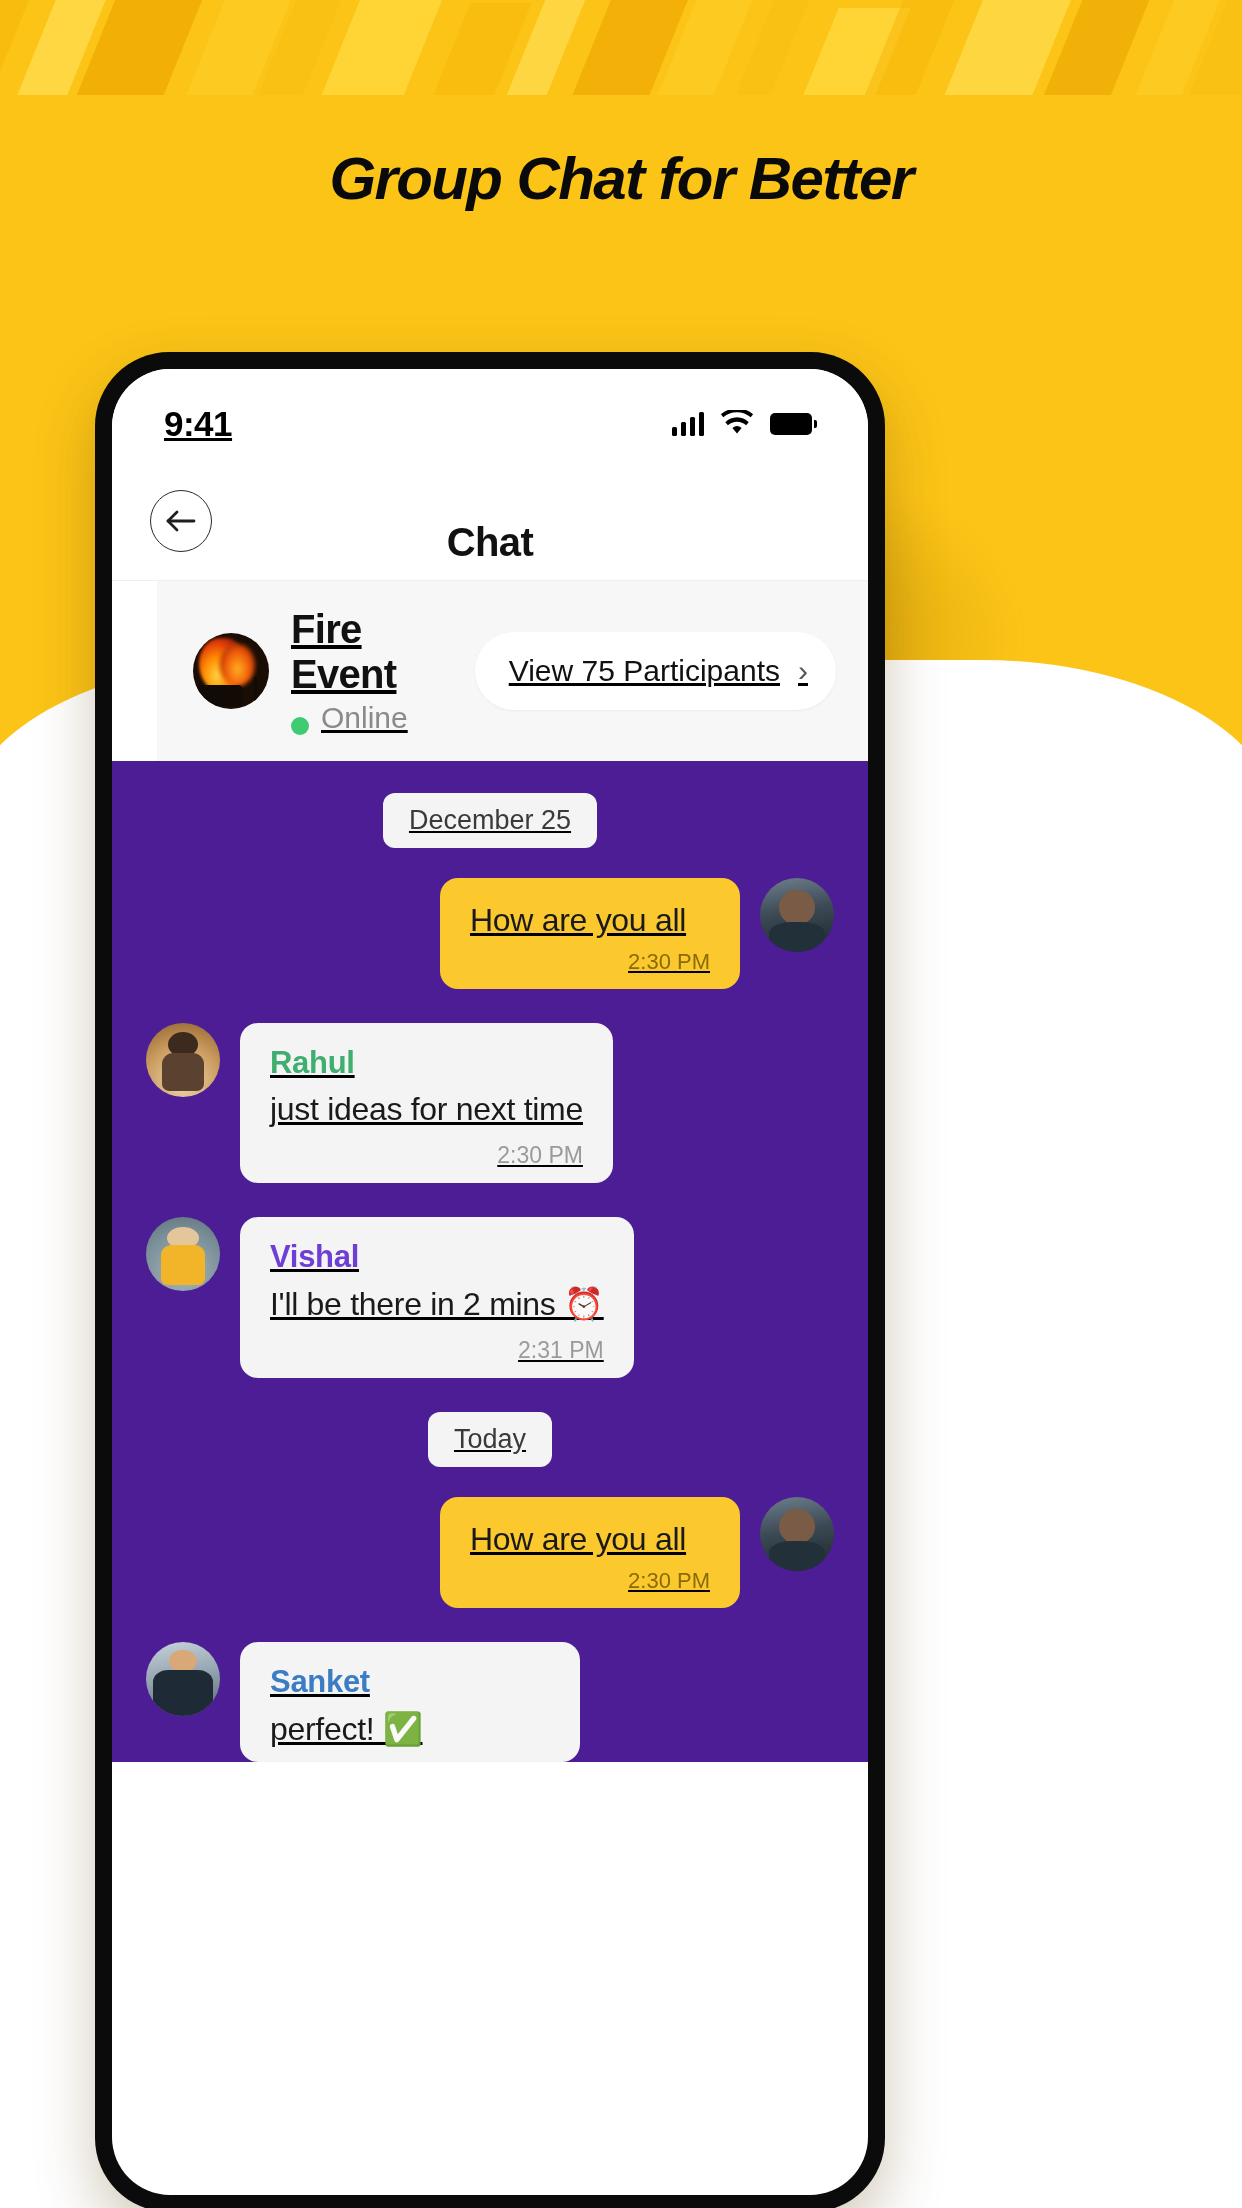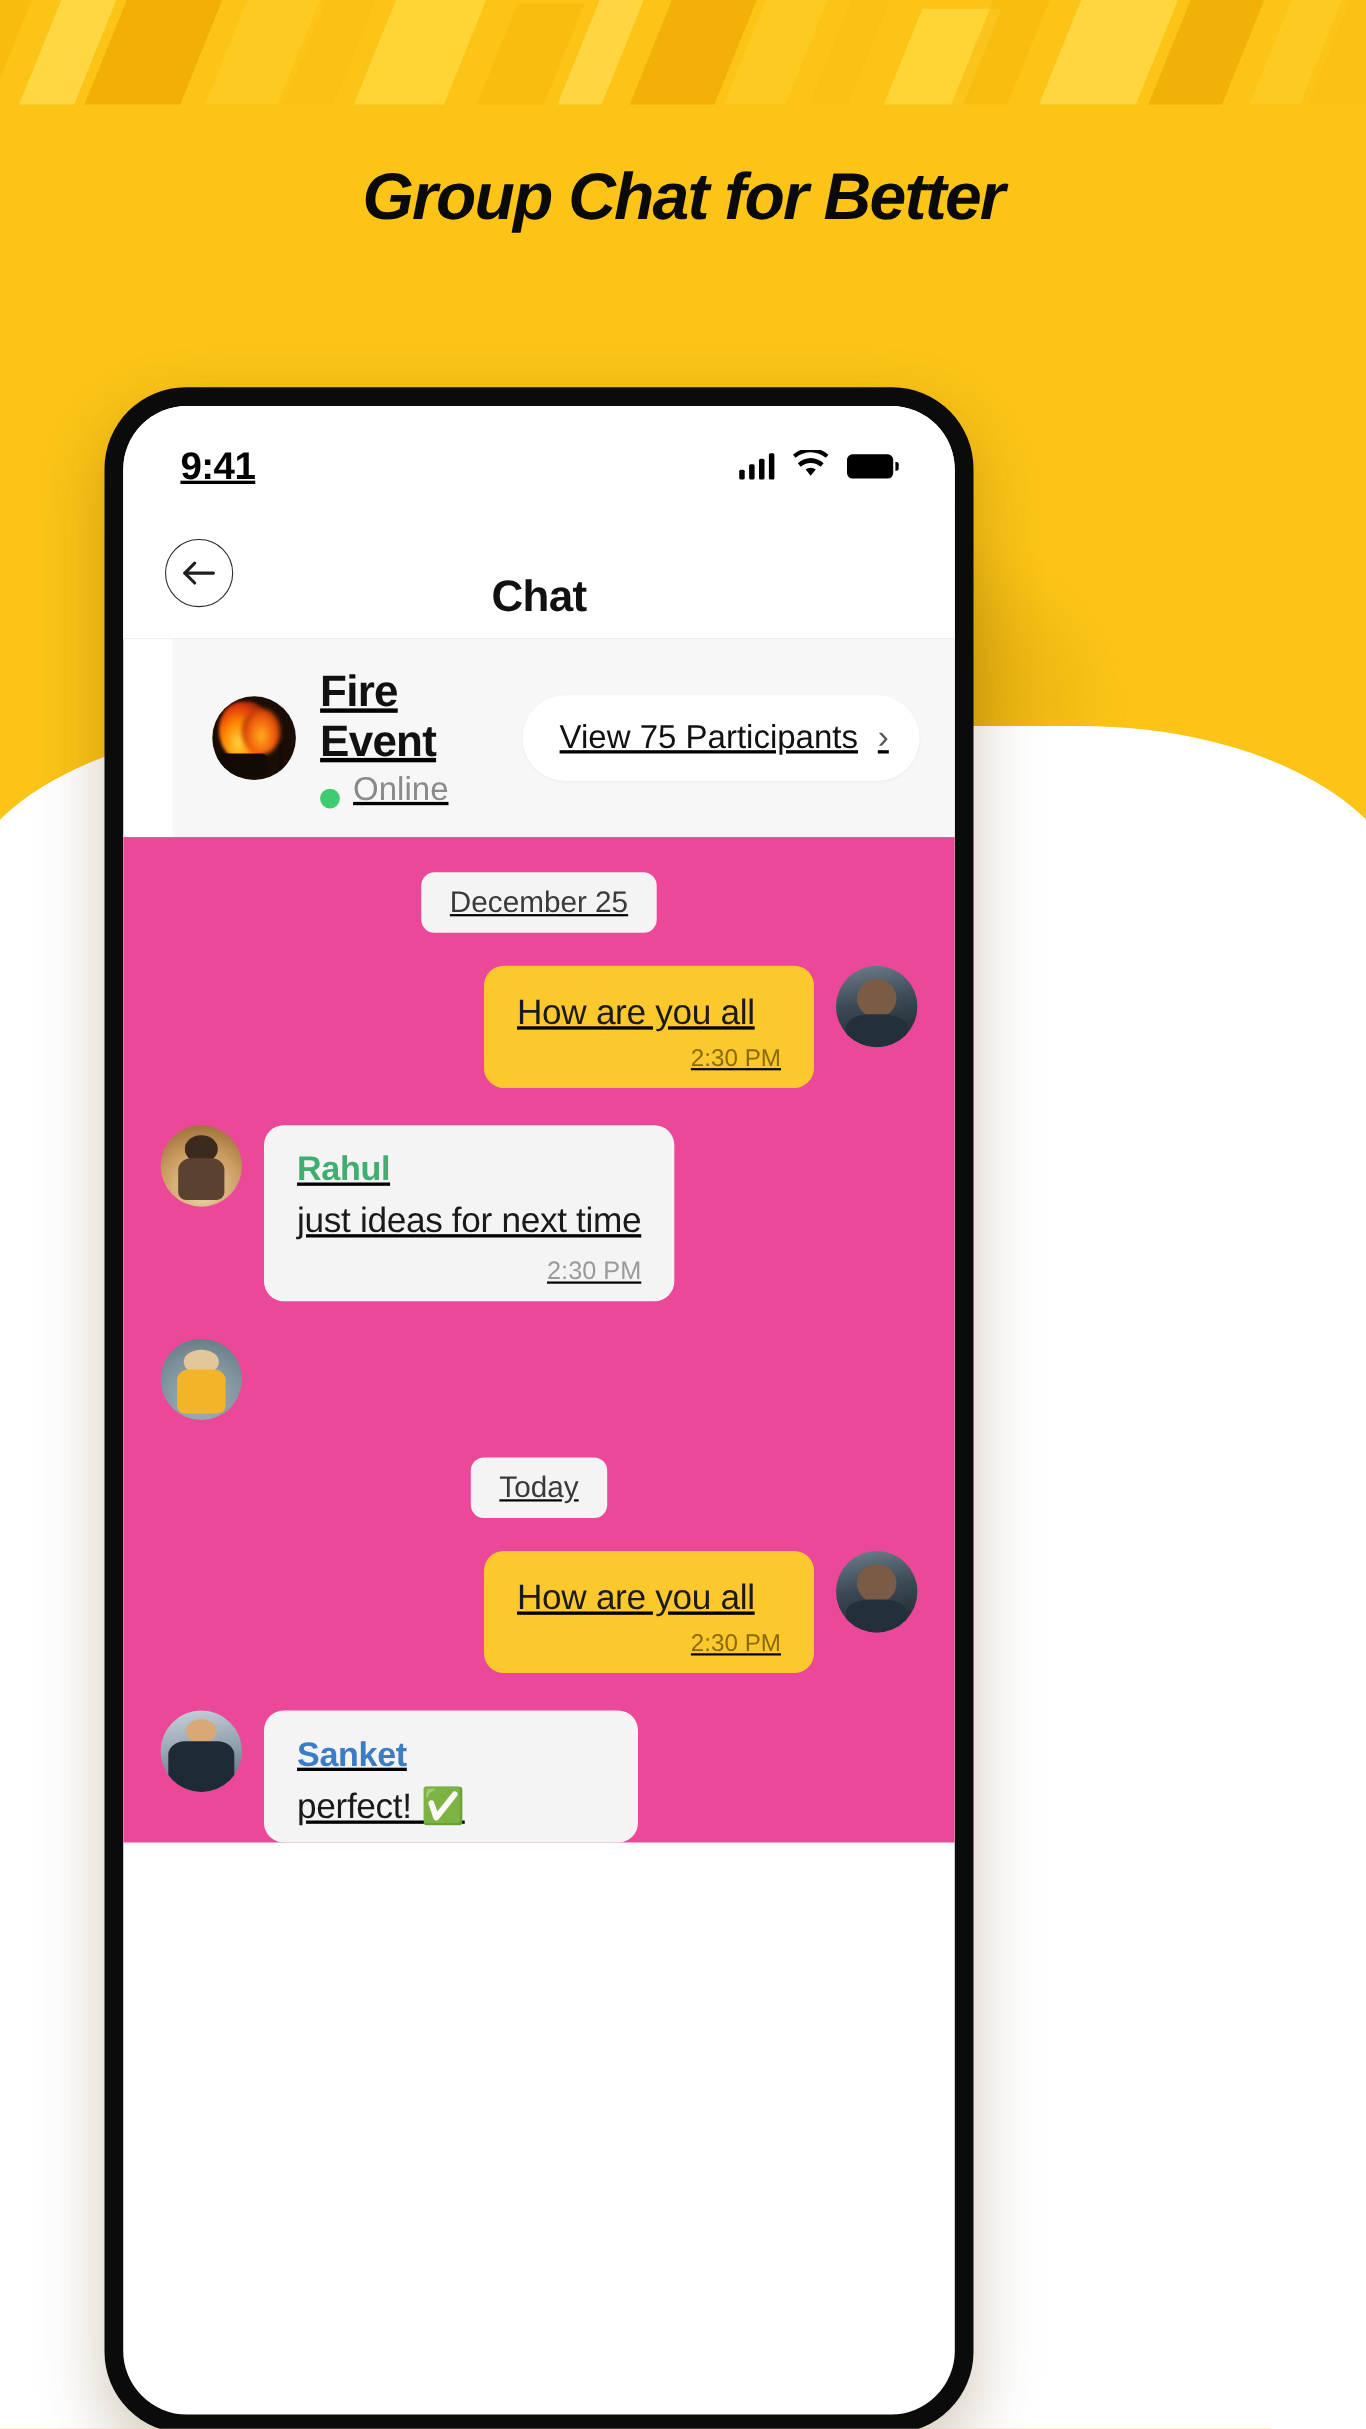--- a/index.html
+++ b/index.html
@@ -150,21 +150,21 @@
   #participants-btn {
     background:#fff; border-radius:42px;
     padding:22px 28px 22px 34px;
     display:flex; align-items:center; gap:18px;
     font-size:30px; color:#111; cursor:pointer; flex:none;
     box-shadow:0 1px 3px rgba(0,0,0,0.05);
   }
   #participants-btn .chev { font-size:30px; color:#555; line-height:1; }
 
   
-  #messages { padding:26px 34px 0 34px; background:#ec4899; }
+  #messages { padding:26px 34px 0 34px; background:#4c1d95; }
   .date-wrap { display:flex; justify-content:center; margin:6px 0 30px; }
   .date-pill {
     background:#F4F4F4; color:#3A3A3A;
     font-size:27px; padding:12px 26px; border-radius:12px;
   }
 
   .row { display:flex; align-items:flex-start; gap:20px; margin-bottom:34px; }
   .row.out { justify-content:flex-end; }
 
   .av { width:74px; height:74px; border-radius:50%; flex:none; overflow:hidden; position:relative; }
@@ -337,20 +337,25 @@
         <div class="av rahul"></div>
         <div class="bub-in">
           <div class="who" style="color:#3FAE6E">Rahul</div>
           <div class="txt">just ideas for next time</div>
           <div class="time">2:30 PM</div>
         </div>
       </div>
 
       <div class="row">
         <div class="av vishal"></div>
+        <div class="bub-in">
+          <div class="who" style="color:#6D3FD4">Vishal</div>
+          <div class="txt">I'll be there in 2 mins ⏰</div>
+          <div class="time">2:31 PM</div>
+        </div>
       </div>
 
 
       <div class="date-wrap" style="margin:34px 0 30px;">
         <span class="date-pill">Today</span>
       </div>
 
       <div class="row out">
         <div class="bub-out">
           <div class="txt">How are you all</div>

